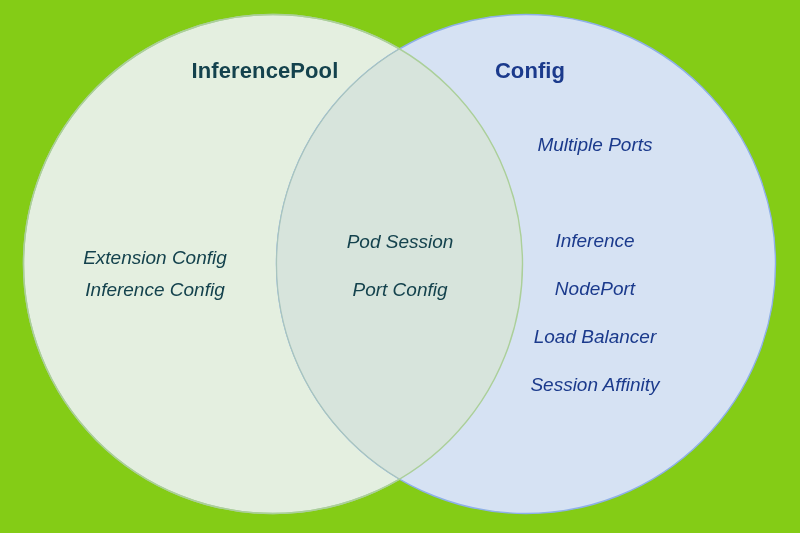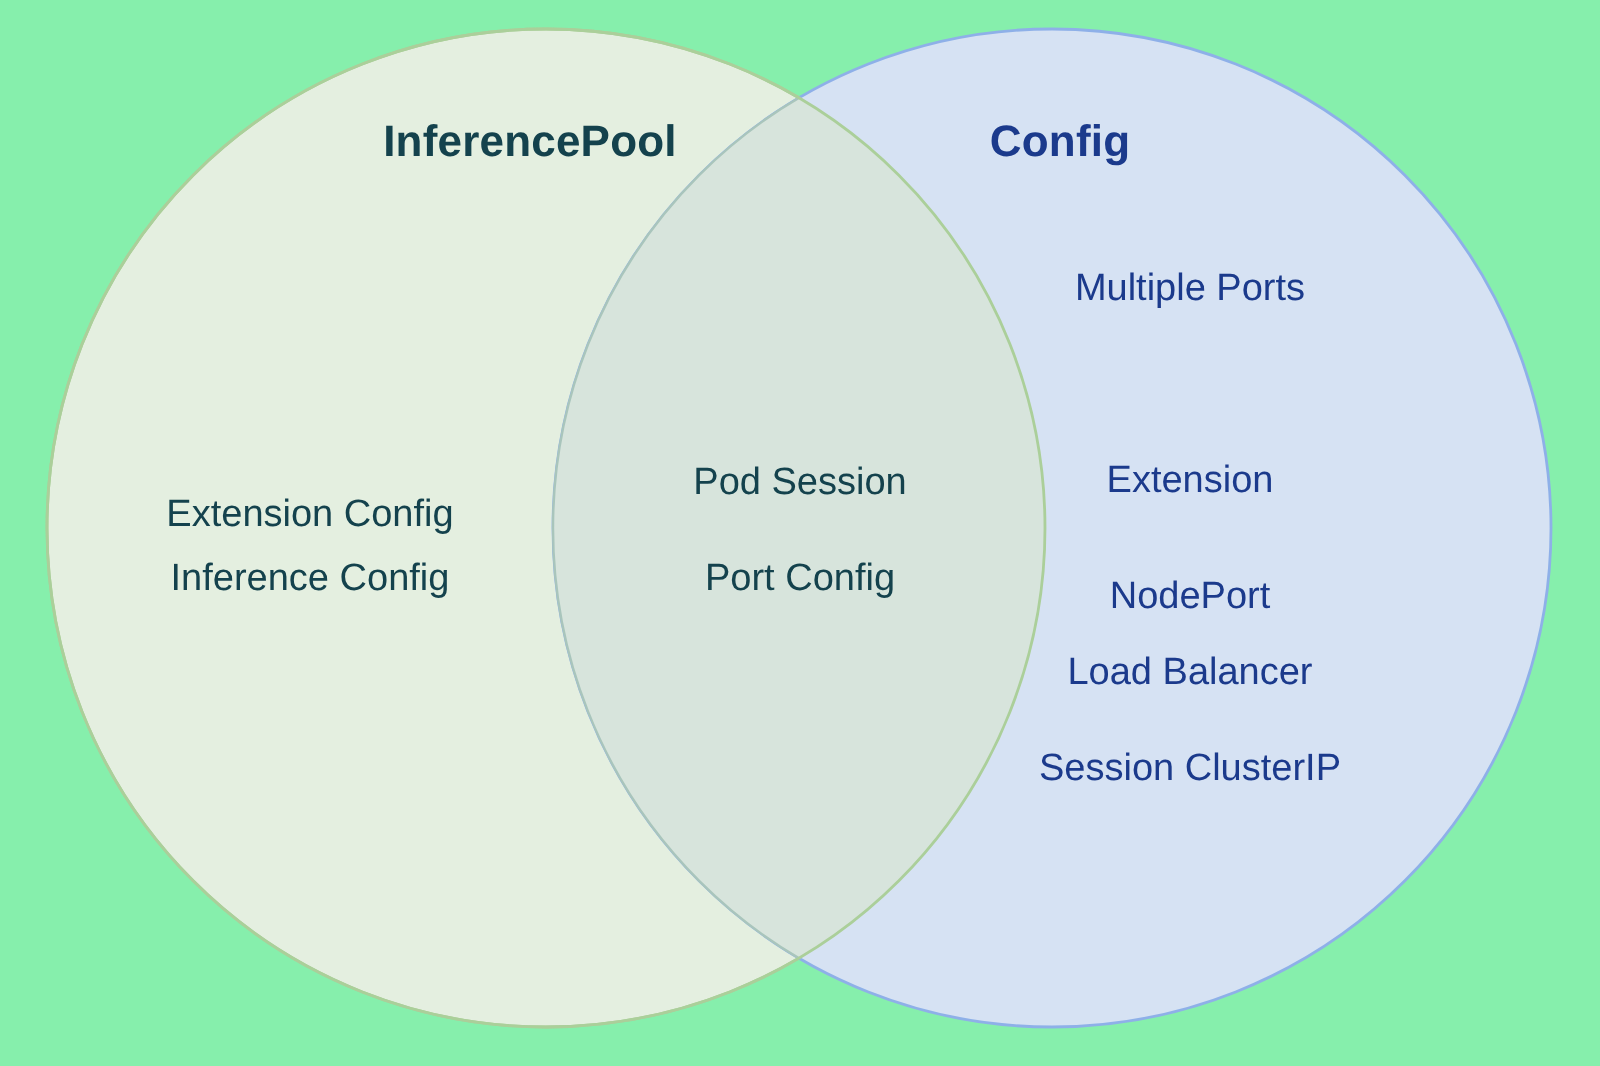--- a/index.html
+++ b/index.html
@@ -8,21 +8,21 @@
     padding: 0;
     background: #ffffff;
   }
   body {
     font-family: "Liberation Sans", sans-serif;
   }
   #canvas {
     position: relative;
     width: 800px;
     height: 533px;
-    background: #86efac;
+    background: #84cc16;
     overflow: hidden;
   }
   #venn-svg {
     position: absolute;
     left: 0;
     top: 0;
     width: 800px;
     height: 533px;
   }
   .layer {
@@ -55,20 +55,21 @@
     width: 200px;
     color: #1b3a8c;
   }
 
   .item {
     position: absolute;
     font-size: 19px;
     font-weight: normal;
     text-align: center;
     white-space: nowrap;
+    font-style: italic;
   }
   .item-left, .item-mid {
     color: #14424d;
   }
   .item-right {
     color: #1b3a8c;
   }
   .col-left {
     left: 45px;
     width: 220px;
@@ -107,19 +108,19 @@
 
     <div class="title title-right">Config</div>
 
     <div class="item item-left col-left" style="top:231px;margin-top:16px;">Extension Config</div>
     <div class="item item-left col-left" style="top:279px;">Inference Config</div>
 
     <div class="item item-mid col-mid" style="top:231px;">Pod Session</div>
     <div class="item item-mid col-mid" style="top:279px;">Port Config</div>
 
     <div class="item item-right col-right" style="top:134px;">Multiple Ports</div>
-    <div class="item item-right col-right" style="top:230px;">Extension</div>
-    <div class="item item-right col-right" style="top:288px;text-align:center;">NodePort</div>
+    <div class="item item-right col-right" style="top:230px;">Inference</div>
+    <div class="item item-right col-right" style="top:278px;text-align:center;">NodePort</div>
     <div class="item item-right col-right" style="top:326px;">Load Balancer</div>
-    <div class="item item-right col-right" style="top:374px;">Session ClusterIP</div>
+    <div class="item item-right col-right" style="top:374px;">Session Affinity</div>
 
   </div>
 </div>
 
 </body></html>

